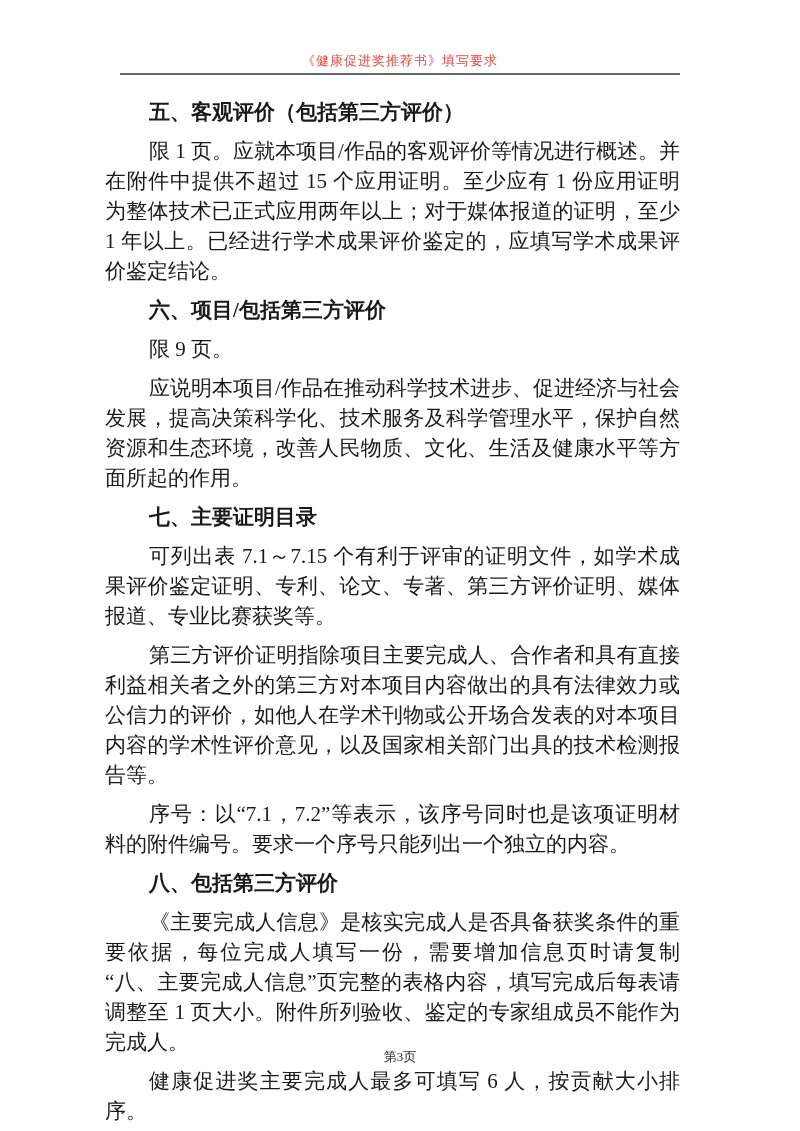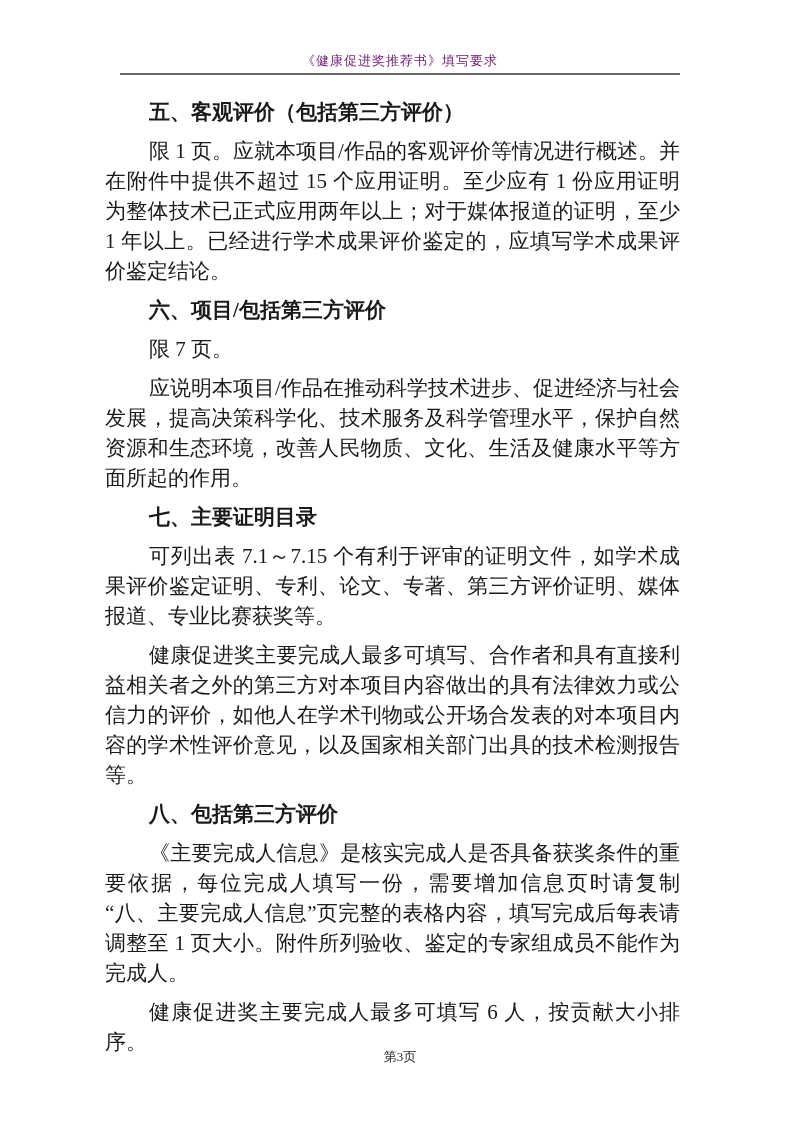--- a/index.html
+++ b/index.html
@@ -14,21 +14,21 @@
     overflow: hidden;
   }
   .header-title {
     position: absolute;
     top: 52px;
     left: 0;
     width: 100%;
     text-align: center;
     font-size: 13px;
     letter-spacing: 1px;
-    color: #701a75;
+    color: #ef4444;
   }
   .header-rule {
     position: absolute;
     top: 73px;
     left: 120px;
     width: 560px;
     height: 2px;
     background: #686868;
   }
   .content {
@@ -66,25 +66,26 @@
 <div class="page">
 
   <div class="header-title">《健康促进奖推荐书》填写要求</div>
 
   <div class="header-rule"></div>
 
   <div class="content">
     <div class="h">五、客观评价（包括第三方评价）</div>
     <div class="p">限 1 页。应就本项目/作品的客观评价等情况进行概述。并在附件中提供不超过 15 个应用证明。至少应有 1 份应用证明为整体技术已正式应用两年以上；对于媒体报道的证明，至少 1 年以上。已经进行学术成果评价鉴定的，应填写学术成果评价鉴定结论。</div>
     <div class="h">六、项目/包括第三方评价</div>
-    <div class="p">限 7 页。</div>
+    <div class="p">限 9 页。</div>
     <div class="p">应说明本项目/作品在推动科学技术进步、促进经济与社会发展，提高决策科学化、技术服务及科学管理水平，保护自然资源和生态环境，改善人民物质、文化、生活及健康水平等方面所起的作用。</div>
     <div class="h">七、主要证明目录</div>
     <div class="p">可列出表 7.1～7.15 个有利于评审的证明文件，如学术成果评价鉴定证明、专利、论文、专著、第三方评价证明、媒体报道、专业比赛获奖等。</div>
-    <div class="p">健康促进奖主要完成人最多可填写、合作者和具有直接利益相关者之外的第三方对本项目内容做出的具有法律效力或公信力的评价，如他人在学术刊物或公开场合发表的对本项目内容的学术性评价意见，以及国家相关部门出具的技术检测报告等。</div>
+    <div class="p">第三方评价证明指除项目主要完成人、合作者和具有直接利益相关者之外的第三方对本项目内容做出的具有法律效力或公信力的评价，如他人在学术刊物或公开场合发表的对本项目内容的学术性评价意见，以及国家相关部门出具的技术检测报告等。</div>
+    <div class="p">序号：以“7.1，7.2”等表示，该序号同时也是该项证明材料的附件编号。要求一个序号只能列出一个独立的内容。</div>
     <div class="h">八、包括第三方评价</div>
     <div class="p">《主要完成人信息》是核实完成人是否具备获奖条件的重要依据，每位完成人填写一份，需要增加信息页时请复制“八、主要完成人信息”页完整的表格内容，填写完成后每表请调整至 1 页大小。附件所列验收、鉴定的专家组成员不能作为完成人。</div>
     <div class="p">健康促进奖主要完成人最多可填写 6 人，按贡献大小排序。</div>
   </div>
 
   <div class="footer">第3页</div>
 
 </div>
 
 </body></html>

